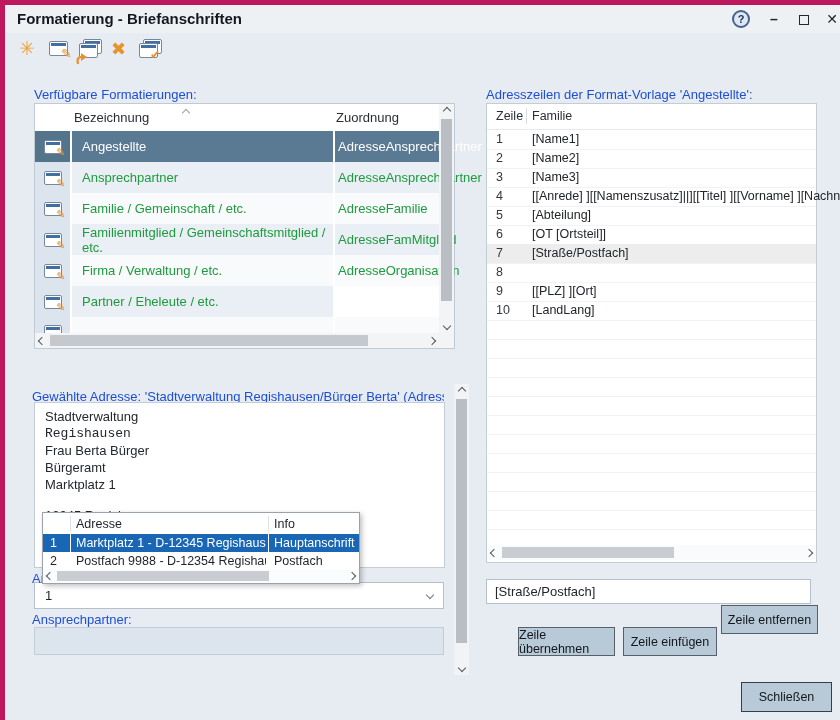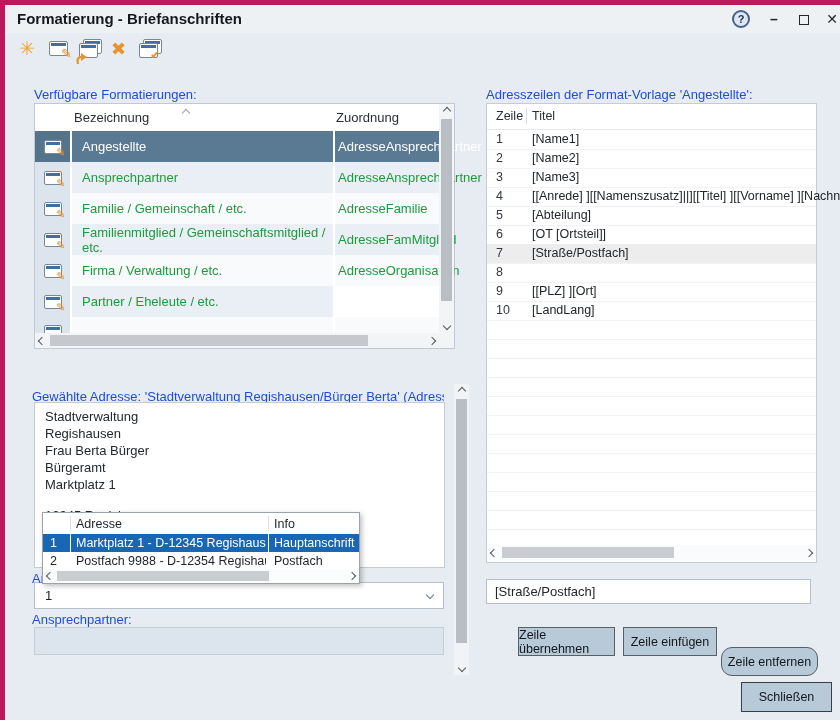--- a/index.html
+++ b/index.html
@@ -198,21 +198,21 @@
           <span class="chev r"></span>
         </div>
     </div>
     <div class="sb" style="left:404px;top:229px;width:15px;height:15px;"></div>
   </div>
 
   <div class="lbl" style="left:27px;top:384px;width:412px;overflow:hidden;">Gewählte Adresse: 'Stadtverwaltung Regishausen/Bürger Berta' (AdresseAnsprechpart...</div>
 
   <div id="addrbox">
     <div class="aline" style="top:6px;">Stadtverwaltung</div>
-    <div class="aline" style="top:23px;">Regishausen</div>
+    <div class="aline" style="top:23px;font-family:Liberation Mono, monospace;">Regishausen</div>
     <div class="aline" style="top:40px;">Frau Berta Bürger</div>
     <div class="aline" style="top:57px;">Bürgeramt</div>
     <div class="aline" style="top:74px;">Marktplatz 1</div>
     <div class="aline" style="top:105px;">12345 Regishausen</div>
   </div>
 
   <div class="lbl" style="left:27px;top:566px;z-index:1;">Anschrift:</div>
 
   <div id="popup">
     <div class="prow" style="top:0;height:21px;text-align:right;">
@@ -260,21 +260,21 @@
     <div class="arr" style="bottom:0;">
         <span class="chev d"></span>
       </div>
   </div>
 
   <div class="lbl" style="left:481px;top:82px;">Adresszeilen der Format-Vorlage 'Angestellte':</div>
 
   <div id="rtable">
     <div id="rhead">
       <span style="position:absolute;left:9px;top:5px;">Zeile</span>
-      <span style="position:absolute;left:45px;top:5px;">Titel</span>
+      <span style="position:absolute;left:45px;top:5px;">Familie</span>
       <div style="position:absolute;left:39px;top:4px;width:1px;height:16px;background:#d9dde2;"></div>
     </div>
     <div class="rrow" style="top:26px;">
         <div class="rz">1</div>
         <div class="ri">[Name1]</div>
       </div>
     <div class="rrow" style="top:45px;">
         <div class="rz">2</div>
         <div class="ri">[Name2]</div>
       </div>
@@ -330,17 +330,17 @@
       <div class="arrh" style="right:0;">
           <span class="chev r"></span>
         </div>
     </div>
   </div>
 
   <input id="strasse" value="[Straße/Postfach]" style="">
 
   <div class="btn" style="left:513px;top:622px;width:95px;">Zeile übernehmen</div>
   <div class="btn" style="left:618px;top:622px;width:92px;">Zeile einfügen</div>
-  <div class="btn" style="left:716px;top:642px;width:95px;border-radius:11px;">Zeile entfernen</div>
+  <div class="btn" style="left:716px;top:600px;width:95px;">Zeile entfernen</div>
 
   <div class="btn" id="btn-close-dlg" style="left:736px;top:677px;width:89px;height:28px;">Schließen</div>
 
 </div>
 
 </body></html>

